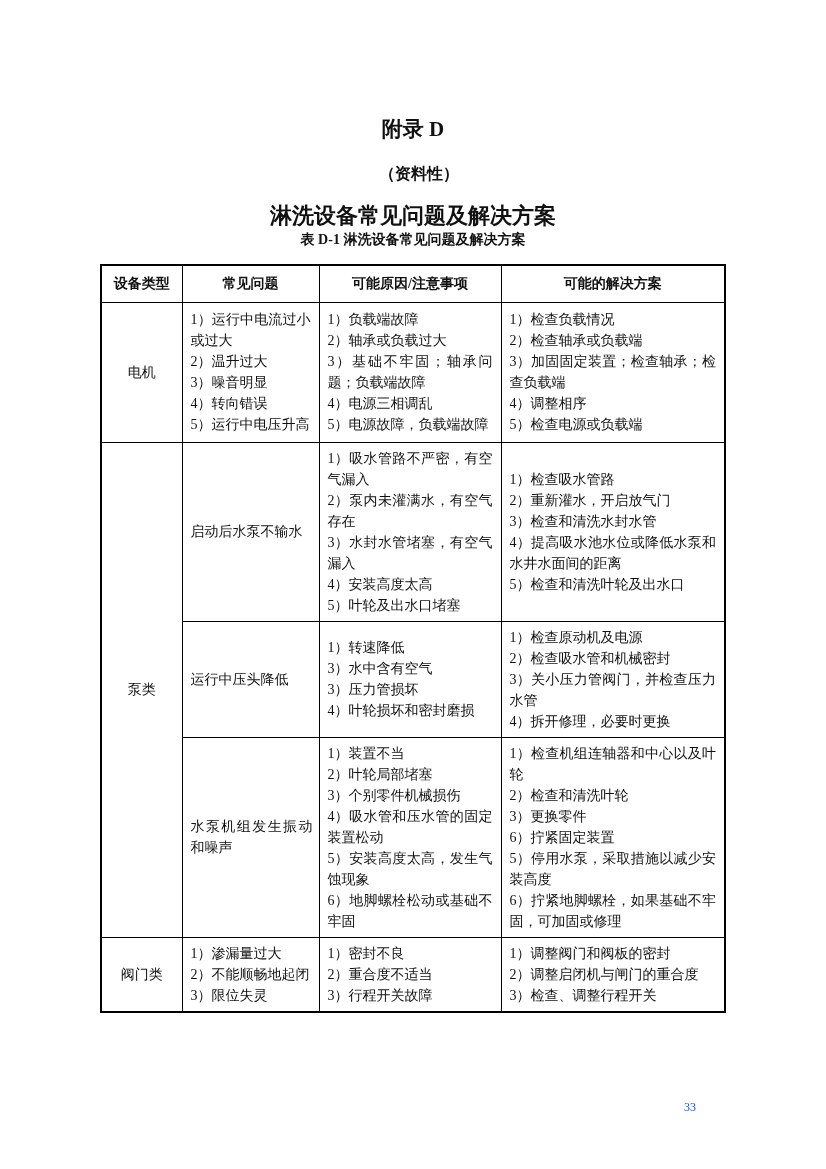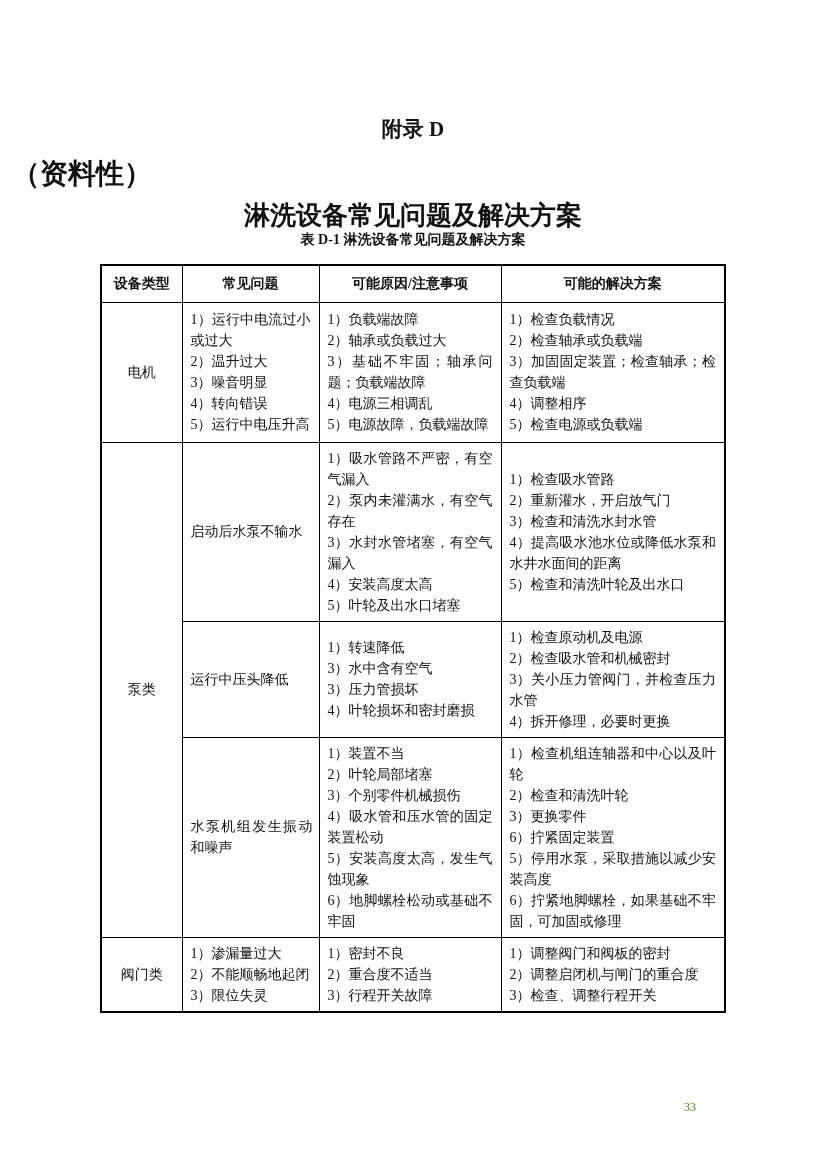--- a/index.html
+++ b/index.html
@@ -17,29 +17,30 @@
   .t-appendix {
     margin: 16px;
     padding-top: 100px;
     text-align: center;
     font-size: 21px;
     line-height: 26px;
     font-weight: bold;
   }
   .t-informative {
     margin: 19px 0 0 0;
-    font-size: 28px;
+    text-align: center;
+    font-size: 16px;
     line-height: 26px;
     font-weight: bold;
     padding-left: 12px;
   }
   .t-subject {
     margin: 15px 0 0 0;
     text-align: center;
-    font-size: 26px;
+    font-size: 22px;
     line-height: 28px;
     font-weight: bold;
   }
   .table-caption {
     text-align: center;
     font-size: 14px;
     line-height: 20px;
     font-weight: bold;
   }
   table.troubleshooting {
@@ -83,21 +84,21 @@
   tr.r-pump-1   { height: 170px; }
   tr.r-pump-2   { height: 105px; }
   tr.r-pump-3   { height: 187px; }
   tr.r-valve    { height: 68px; }
   .page-number {
     position: absolute;
     left: 684px;
     top: 1100px;
     font-size: 12px;
     line-height: 14px;
-    color: #4d7c0f;
+    color: #1d4ed8;
   }
 </style>
 </head>
 <body>
 
 <div class="page">
 
   <h1 class="t-appendix">附录 D</h1>
   <h2 class="t-informative">（资料性）</h2>
   <h2 class="t-subject">淋洗设备常见问题及解决方案</h2>

